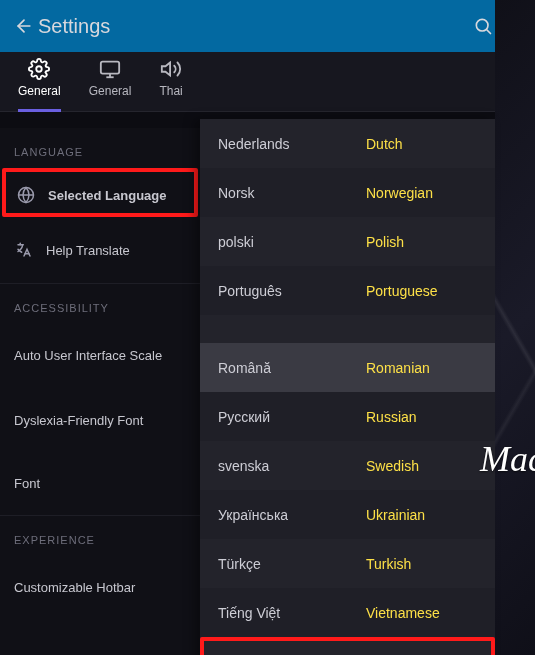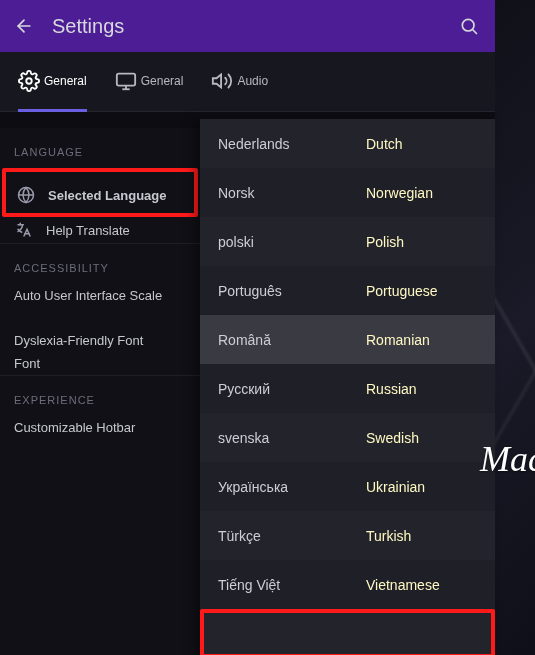--- a/index.html
+++ b/index.html
@@ -19,72 +19,72 @@
       linear-gradient(135deg, #101018 0%, #1a1a28 50%, #0f0f18 100%);
   }
   .bg-stars::after {
     content: ""; position: absolute; inset: 0;
     background:
       linear-gradient(60deg, transparent 48%, rgba(255,255,255,.08) 49%, transparent 50%),
       linear-gradient(120deg, transparent 60%, rgba(255,255,255,.06) 61%, transparent 62%);
   }
 
   .header {
-    display: flex; align-items: center; height: 52px; padding: 0 10px; gap: 14px;
-    background: #4c1d95;
+    display: flex; align-items: center; height: 52px; padding: 0 10px; 
+    background: #0369a1;
   }
   .header .title { font-size: 20px; font-weight: 400; flex: 1; }
   .header .icon-btn { width: 28px; height: 28px; display: flex; align-items: center; justify-content: center; color: #d8d8dd; cursor: pointer; }
 
   .tabs {
     display: flex; gap: 28px; padding: 6px 18px 0 18px; height: 60px; background: #17171f;
     border-bottom: 1px solid #25252e;
   }
   .tab {
-    display: flex; align-items: center; gap: 4px;
+    display: flex; flex-direction: column; align-items: center; gap: 4px;
     font-size: 12px; color: #b8b8c0; cursor: pointer; padding-bottom: 8px; position: relative;
   }
   .tab.active { color: #fff; }
   .tab.active::after { content: ""; position: absolute; bottom: -1px; left: 0; right: 0; height: 3px; background: #6a5fe0; }
   .tab .ticon { height: 22px; display: flex; align-items: center; justify-content: center; }
 
   .body-area { position: relative; height: calc(655px - 112px); }
 
   .left-col {
     position: absolute; left: 0; top: 16px; width: 200px; height: 100%; overflow: hidden;
     background: #101016;
   }
 
   .section-head {
     font-size: 11px; letter-spacing: 1px; color: #6d6d7a; padding: 18px 14px 10px;
     border-top: 1px solid #1e1e26;
   }
   .section-head.first { border-top: none; }
 
   .row-item {
-    font-size: 13px; color: #c7c7cf; padding: 4px 14px; display: flex; align-items: center; gap: 12px;
+    font-size: 13px; color: #c7c7cf; padding: 24px 14px; display: flex; align-items: center; gap: 12px;
   }
   .row-item .ricon { width: 20px; display: flex; justify-content: center; color: #9a9aac; }
 
   .red-box { border: 4px solid #ff1a1a; border-radius: 2px; }
   .red-box.sel-lang { margin: 0 2px; padding: 14px 10px 9px 10px; font-weight: bold; }
 
   .lang-panel {
     position: absolute; left: 200px; top: 7px; right: 40px; height: 100%; overflow: hidden;
     background: #23232b;
     box-shadow: -6px 0 10px rgba(0,0,0,.35);
   }
   .lang-row {
     display: flex; align-items: center; height: 49px; padding: 0 18px;
     font-size: 14px; color: #b5b5c0; gap: 8px;
   }
   .lang-row:not(.hl):not(.red-wrap):nth-child(even) { background: #1f1f27; }
   .lang-row .native { width: 140px; color: #cdcdd5; }
-  .lang-row .english { color: #fef9c3; flex: 1; }
-  .lang-row.hl { background: #3a3a43; }
+  .lang-row .english { color: #fde047; flex: 1; }
+  .lang-row.hl { background: #3a3a43; margin-top: 28px; }
   .lang-row .english, .lang-row .native { pointer-events: none; }
 
   .red-wrap { padding: 0; }
   .red-wrap .inner {
     border: 4px solid #ff1a1a; border-radius: 2px; display: flex; align-items: center;
     height: 100%; width: 100%; padding: 0 14px; gap: 8px;
   }
 
   .watermark {
     position: absolute; right: -50px; top: 326px; font-family: Georgia, "Times New Roman", serif;
@@ -142,21 +142,21 @@
     <span>General</span>
   </div>
   <div class="tab">
     <span class="ticon">
       <svg width="22" height="22" viewBox="0 0 24 24" fill="none" stroke="currentColor" stroke-width="2" stroke-linecap="round">
           <polygon points="11 5 6 9 2 9 2 15 6 15 11 19 11 5"></polygon>
           <path d="M15.54 8.46a5 5 0 0 1 0 7.07"></path>
           <path d="M19.07 4.93a10 10 0 0 1 0 14.14"></path>
         </svg>
     </span>
-    <span>Audio</span>
+    <span>Thai</span>
   </div>
 </div>
 
 <div class="body-area">
 
   <div class="left-col">
 
     <div class="section-head first">LANGUAGE</div>
 
     <div class="row-item red-box sel-lang">

